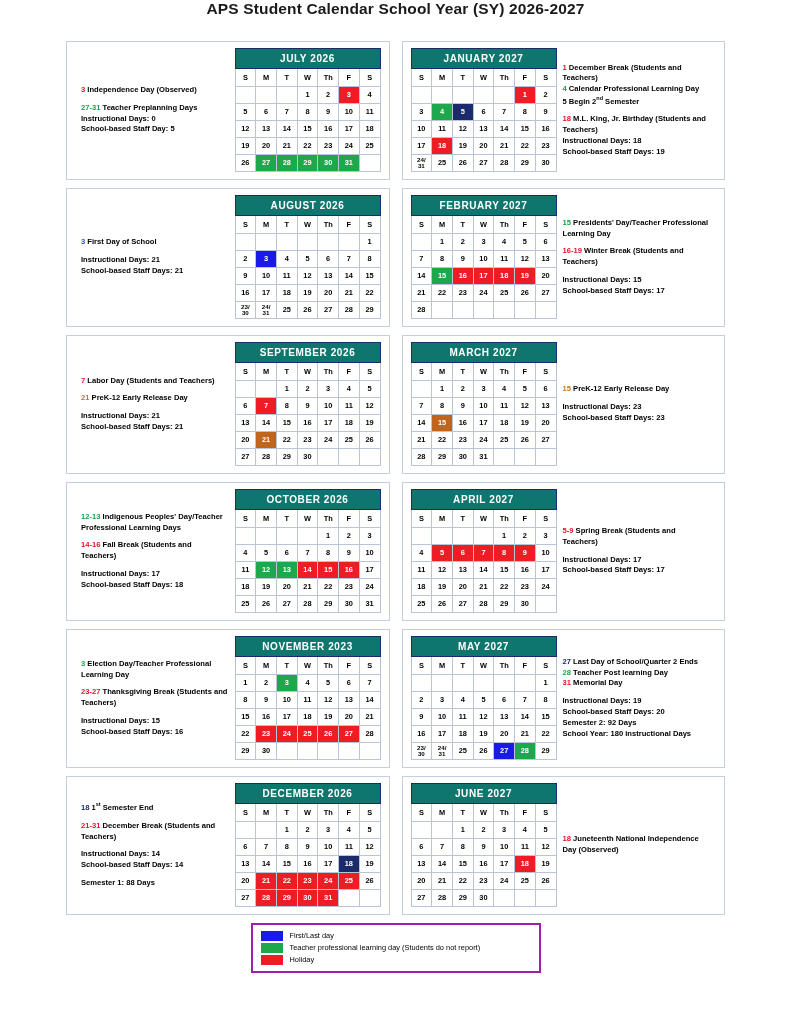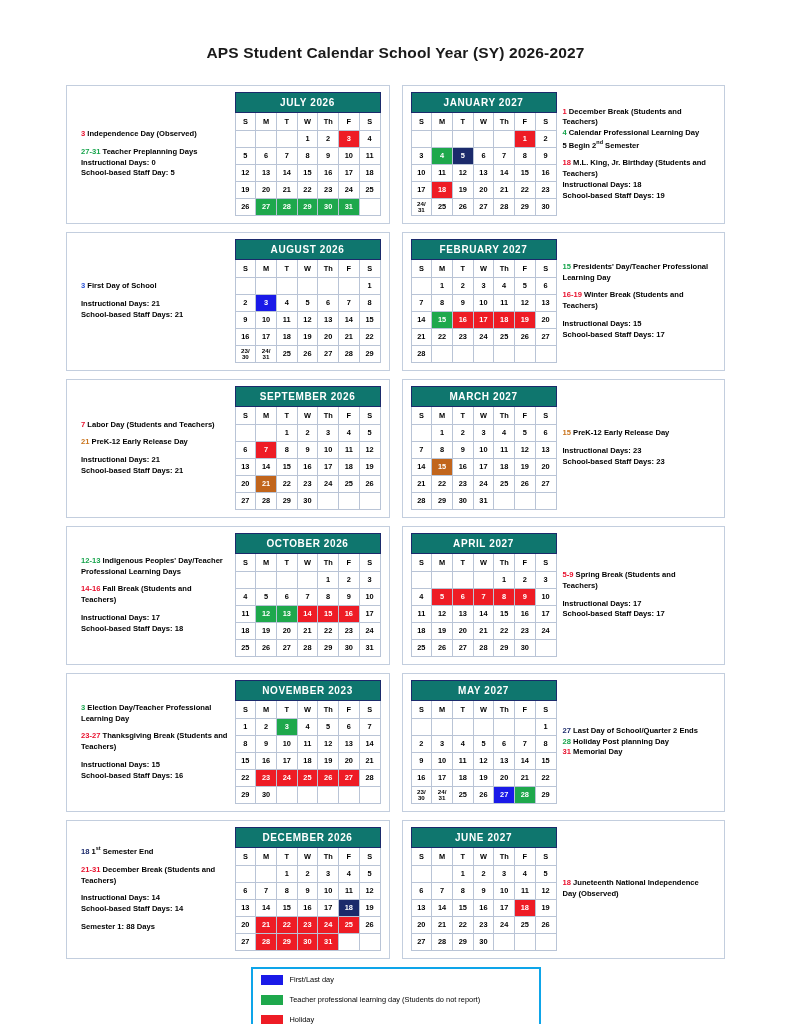--- a/index.html
+++ b/index.html
@@ -20,21 +20,20 @@
     height: 1024px;
     position: relative;
     box-sizing: border-box;
     padding: 0 66px;
   }
   .page-title {
     text-align: center;
     font-size: 15.5px;
     font-weight: bold;
     letter-spacing: 0.15px;
-    padding-top: 44px;
     padding-bottom: 0;
     line-height: 1.2;
     color: #1a1a1a;
   }
 
   
   .rows {
     margin-top: 22px;
   }
   .row-panel {
@@ -129,25 +128,25 @@
     display: block;
   }
 
   
   .legend-wrap {
     display: flex;
     justify-content: center;
     margin-top: 6px;
   }
   .legend {
-    border: 2px solid #0ea5e9;
+    border: 2px solid #a21caf;
     padding: 5px 10px 5px 8px;
     display: flex;
     flex-direction: column;
-    gap: 8px;
+    gap: 0px;
     background: #fff;
     width: 290px;
     box-sizing: border-box;
   }
   .legend-row {
     display: flex;
     align-items: center;
     gap: 7px;
     height: 12px;
   }
@@ -957,22 +956,28 @@
                   <td class="day blue">27</td>
                   <td class="day green">28</td>
                   <td class="day">29</td>
                 </tr>
               </tbody>
             </table>
           </div>
           <div class="panel-notes pad-left">
             <div class="note-block">
               <div class="note-line"><span class="k-navy">27</span> <span>Last Day of School/Quarter 2 Ends</span></div>
-              <div class="note-line"><span class="k-green">28</span> <span>Holiday Post planning Day</span></div>
+              <div class="note-line"><span class="k-green">28</span> <span>Teacher Post learning Day</span></div>
               <div class="note-line"><span class="k-red">31</span> <span>Memorial Day</span></div>
+            </div>
+            <div class="note-block">
+              <div class="note-line"><span>Instructional Days:  19</span></div>
+              <div class="note-line"><span>School-based Staff Days: 20</span></div>
+              <div class="note-line"><span>Semester 2: 92 Days</span></div>
+              <div class="note-line"><span>School Year:  180 instructional Days</span></div>
             </div>
           </div>
         </div>
       </div>
       <div class="row-panel">
         <div class="panel">
           <div class="panel-notes">
             <div class="note-block">
               <div class="note-line"><span class="k-navy">18</span> <span>1<span class="sup">st</span> Semester End</span></div>
             </div>

